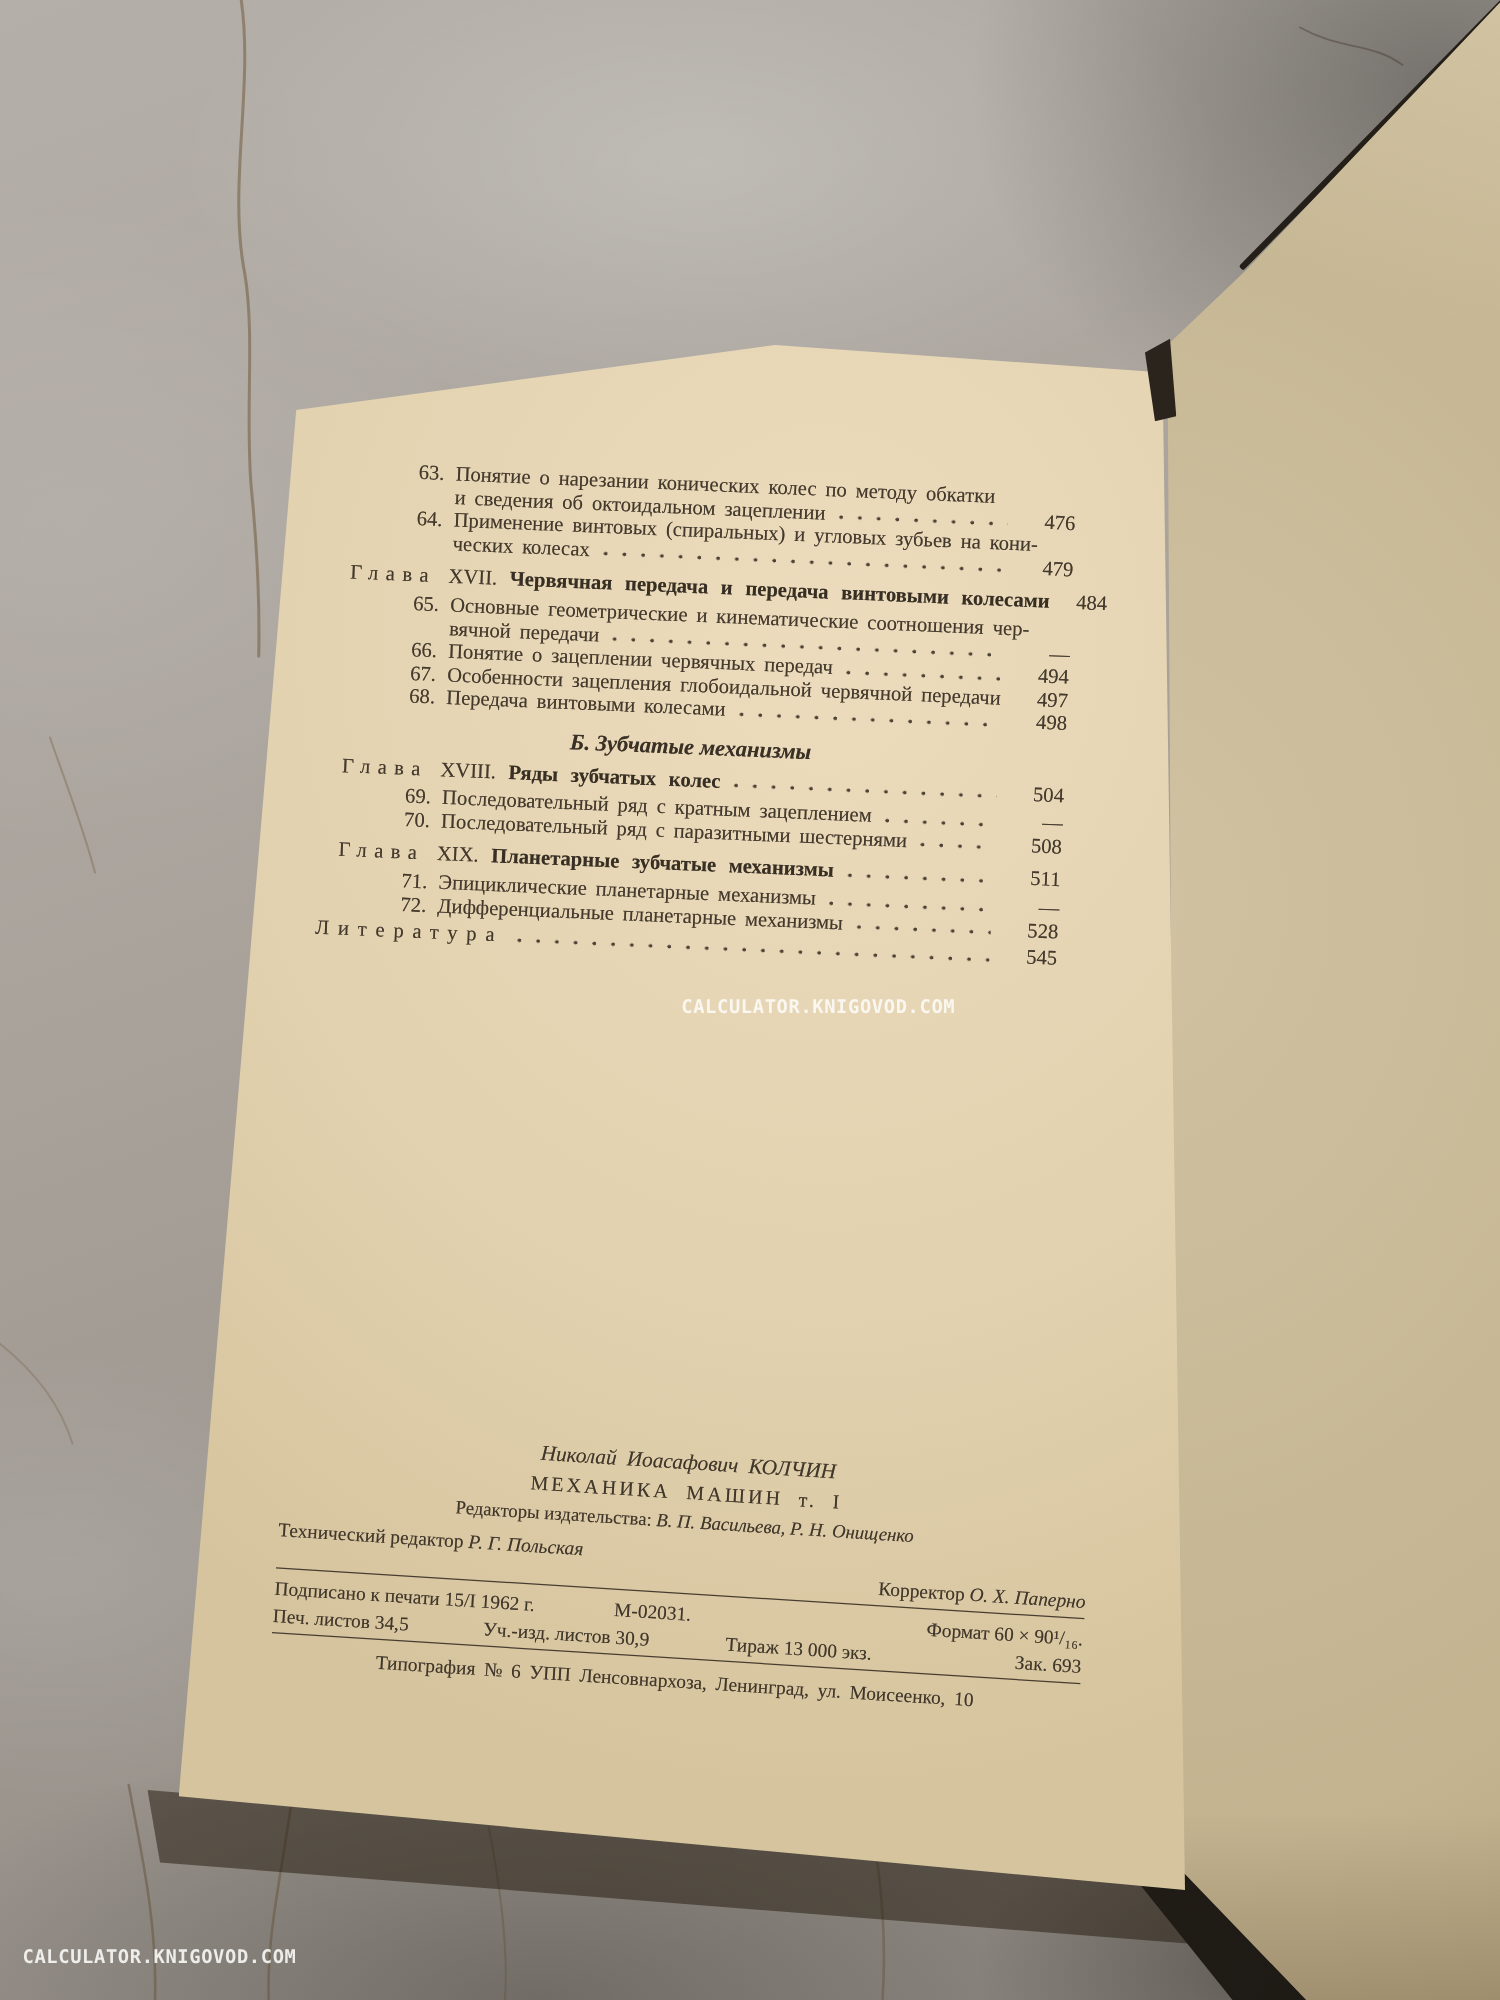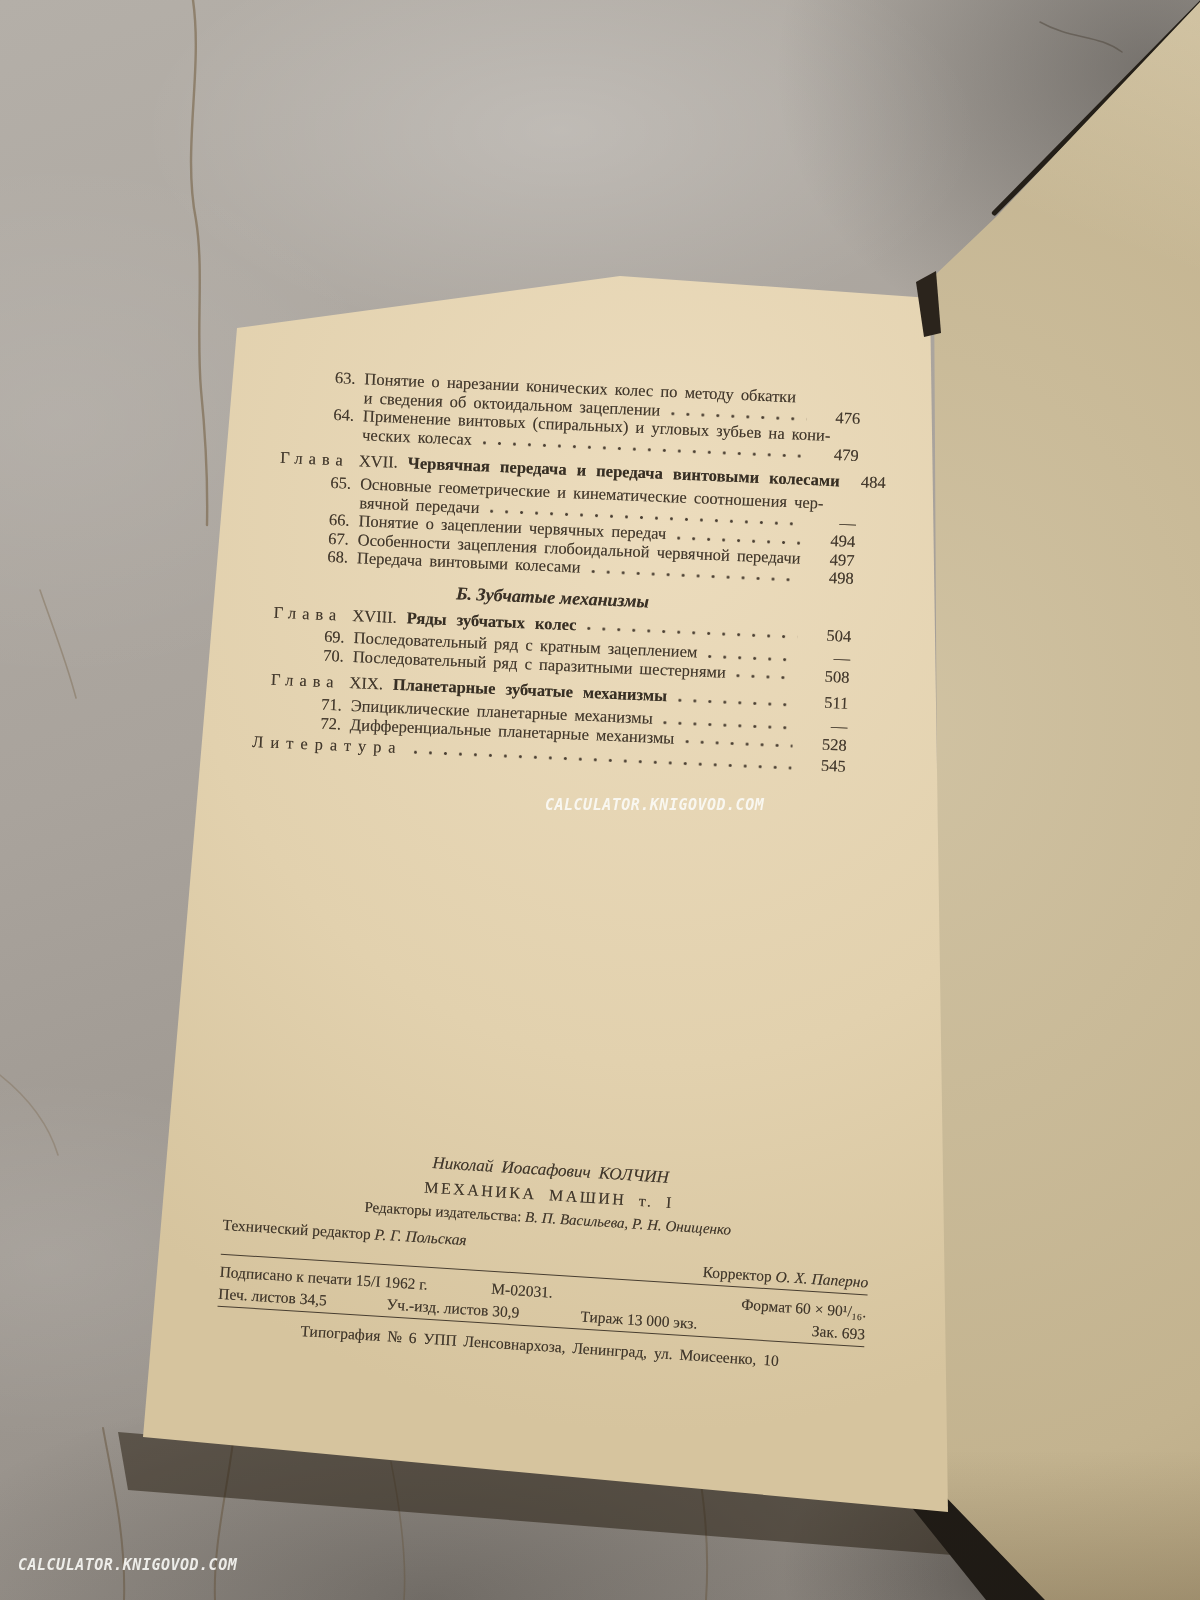--- a/index.html
+++ b/index.html
@@ -104,21 +104,21 @@
   .c-rule{border:none;border-top:1.6px solid #473d30;margin:3px 0 0 0;}
   .c-r1{display:flex;margin-top:7px;}
   .c-r1 .c1{width:42%;}  .c-r1 .c2{width:28%;} .c-r1 .c3{width:30%;text-align:right;}
   .c-r2{display:flex;margin-top:3px;}
   .c-r2 .c1{width:26%;} .c-r2 .c2{width:30%;} .c-r2 .c3{width:27%;} .c-r2 .c4{width:17%;text-align:right;}
   .c-printer{margin-top:9px;text-align:center;word-spacing:3px;}
   
   .watermark{
     position:absolute;z-index:10;
     font-family:"DejaVu Sans Mono",monospace;font-weight:bold;font-size:15px;
-    color:rgba(252,252,248,.88);letter-spacing:.5px;white-space:nowrap;font-style:italic;
+    color:rgba(252,252,248,.88);letter-spacing:.5px;white-space:nowrap;
   }
   .wm-center{left:545px;top:796px;}
   .wm-bottom{left:18px;top:1556px;}
 </style>
 </head>
 <body>
 
 <div class="scene">
 
   <svg class="cracks" width="1200" height="1600" viewBox="0 0 1200 1600">

